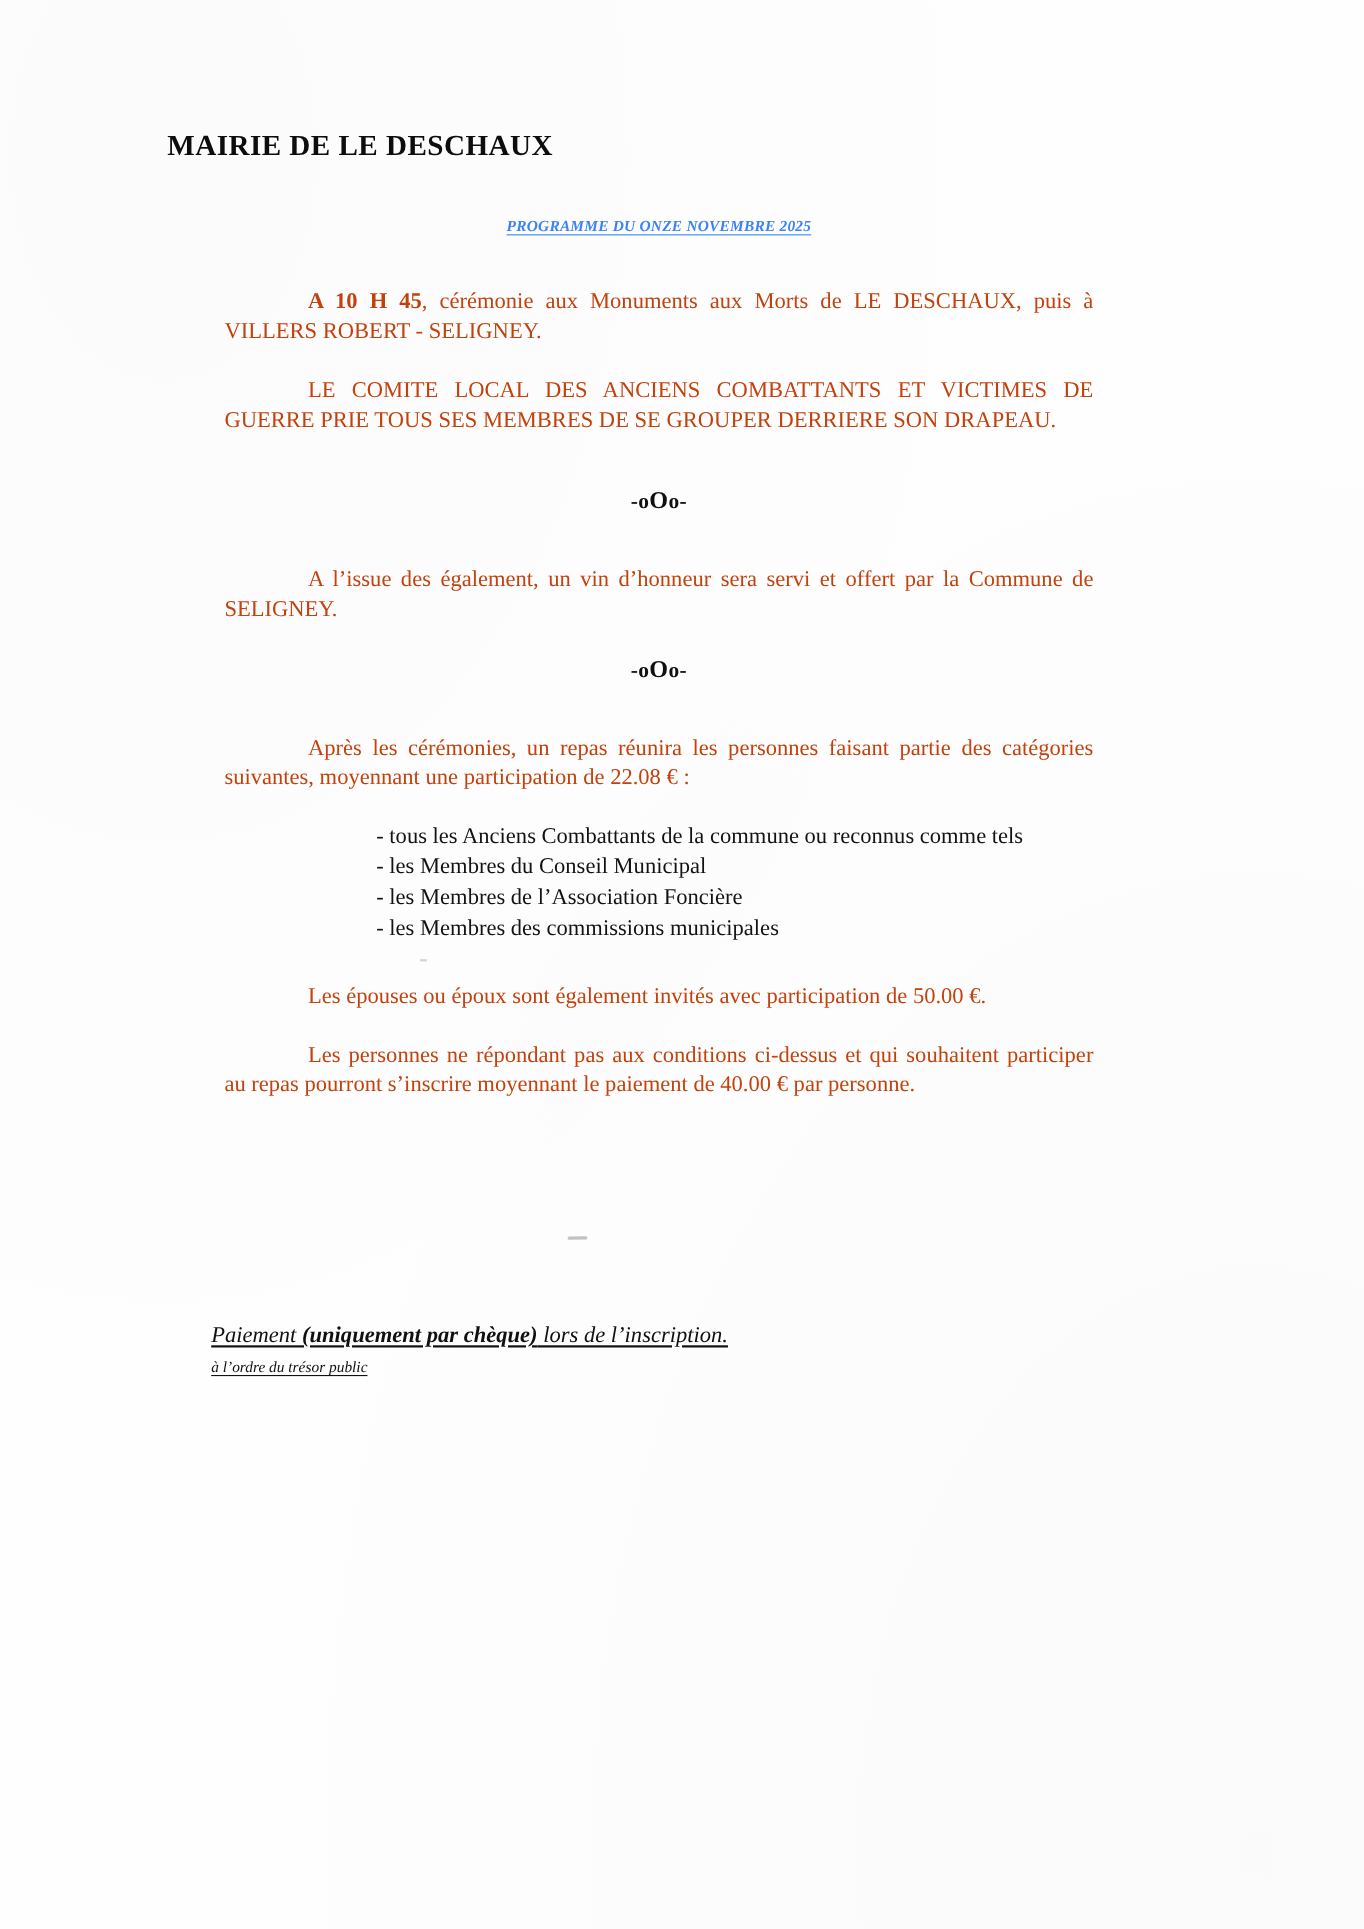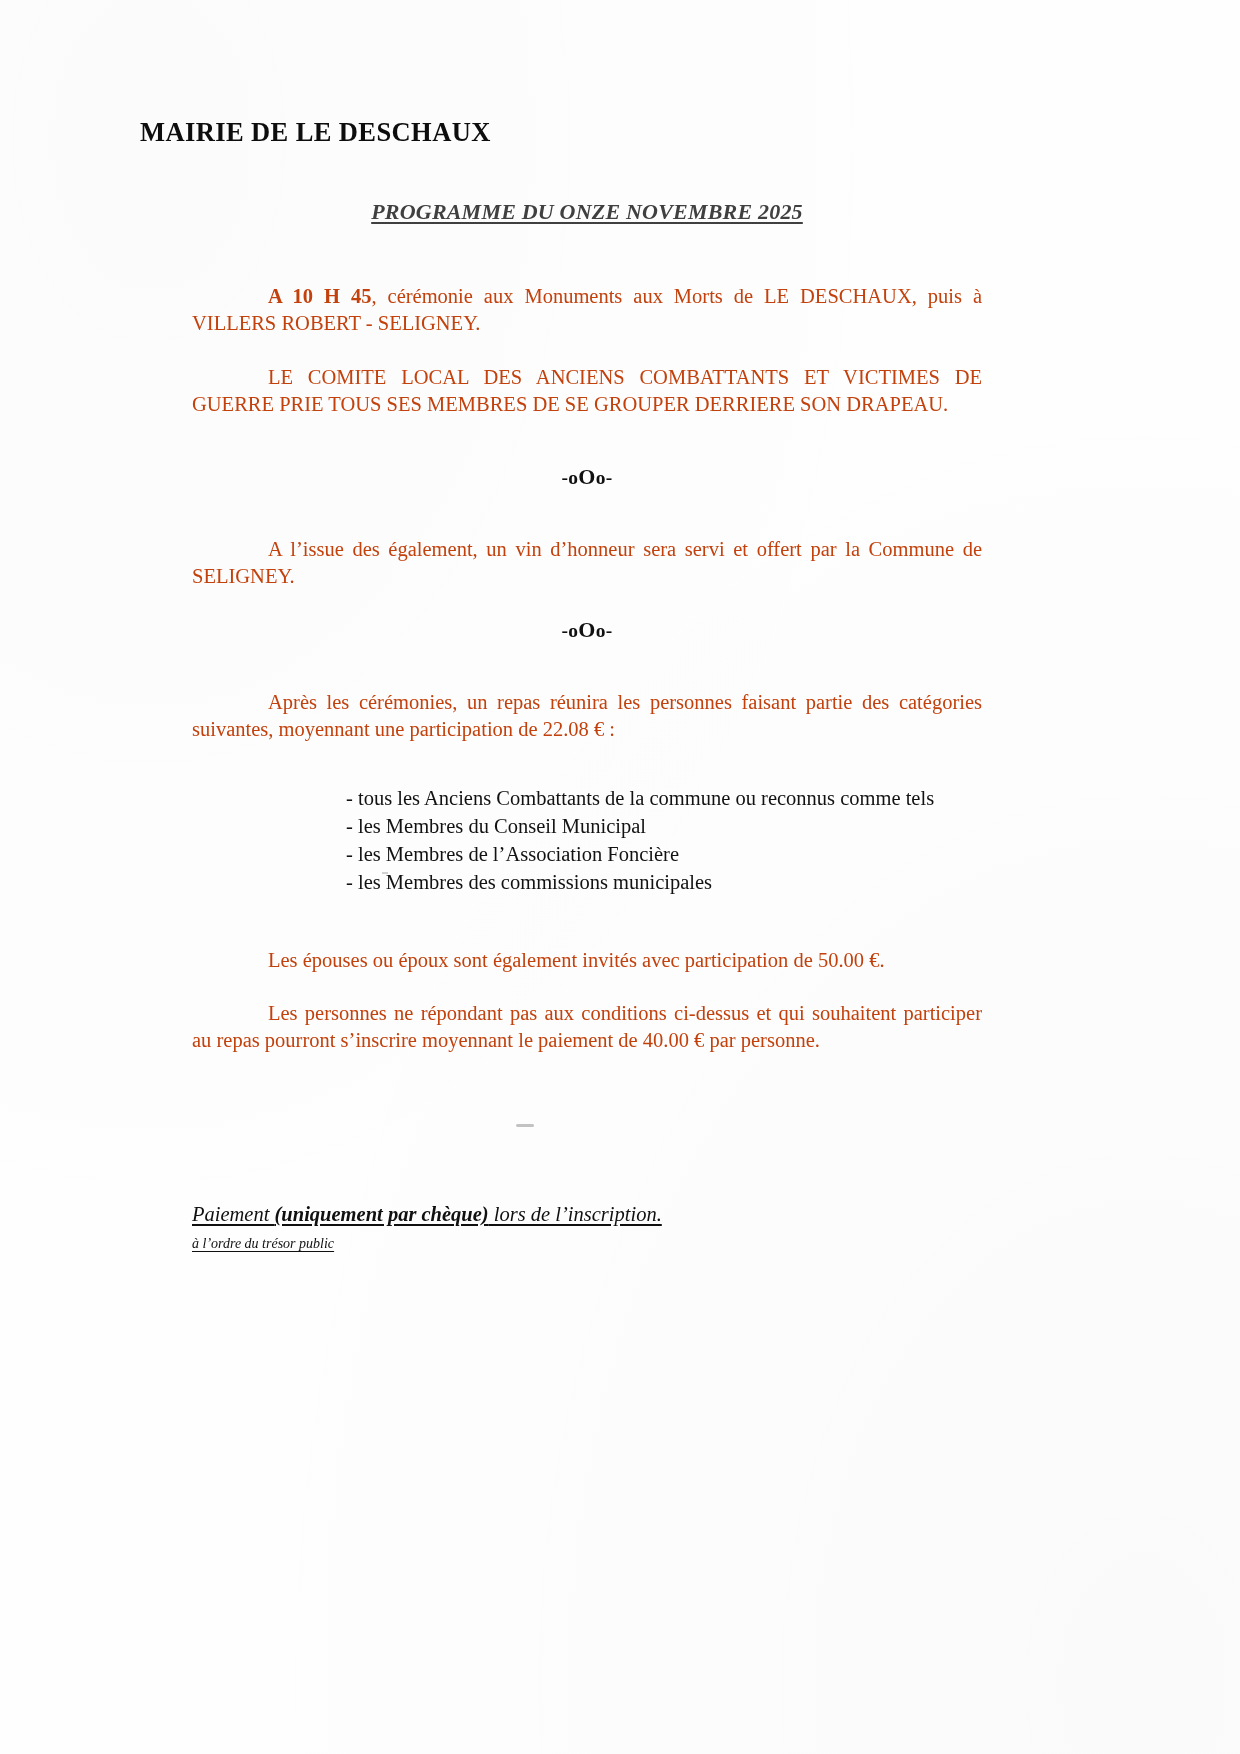--- a/index.html
+++ b/index.html
@@ -31,45 +31,45 @@
     position: absolute;
     inset: 0;
     background:
       radial-gradient(ellipse at 12% 8%, rgba(0,0,0,0.012), rgba(0,0,0,0) 55%),
       radial-gradient(ellipse at 92% 96%, rgba(0,0,0,0.015), rgba(0,0,0,0) 60%);
     pointer-events: none;
   }
 
   .content {
     position: absolute;
-    left: 192px;
+    left: 204px;
     top: 118px;
     width: 790px;
   }
 
   
   .doc-title {
     font-size: 26.5px;
     font-weight: bold;
     letter-spacing: 0.4px;
     margin: 0 0 0 -52px;
     line-height: 1.1;
     color: #0d0d0d;
   }
 
   .doc-subtitle {
     text-align: center;
-    font-size: 22px;
+    font-size: 14px;
     font-weight: bold;
     font-style: italic;
     text-decoration: underline;
     text-underline-offset: 3px;
-    margin: 52px 0 12px 0;
+    margin: 52px 0 0 0;
     letter-spacing: 0.2px;
-    color: #404040;
+    color: #3b82f6;
   }
 
   
   .para {
     font-size: 20.5px;
     line-height: 1.33;
     text-align: justify;
     text-justify: inter-word;
     margin: 0;
     color: #c2410c;
@@ -88,21 +88,21 @@
     font-size: 19.5px;
     font-weight: bold;
     letter-spacing: 0.3px;
     margin: 0;
     color: #101010;
   }
   .sep .big { font-size: 22px; }
 
   
   .bullets {
-    margin: 16px;
+    margin: 0;
     padding: 0 0 0 138px;
     list-style: none;
   }
   .bullets li {
     font-size: 20.5px;
     line-height: 1.36;
     color: #121212;
     white-space: nowrap;
   }
 

